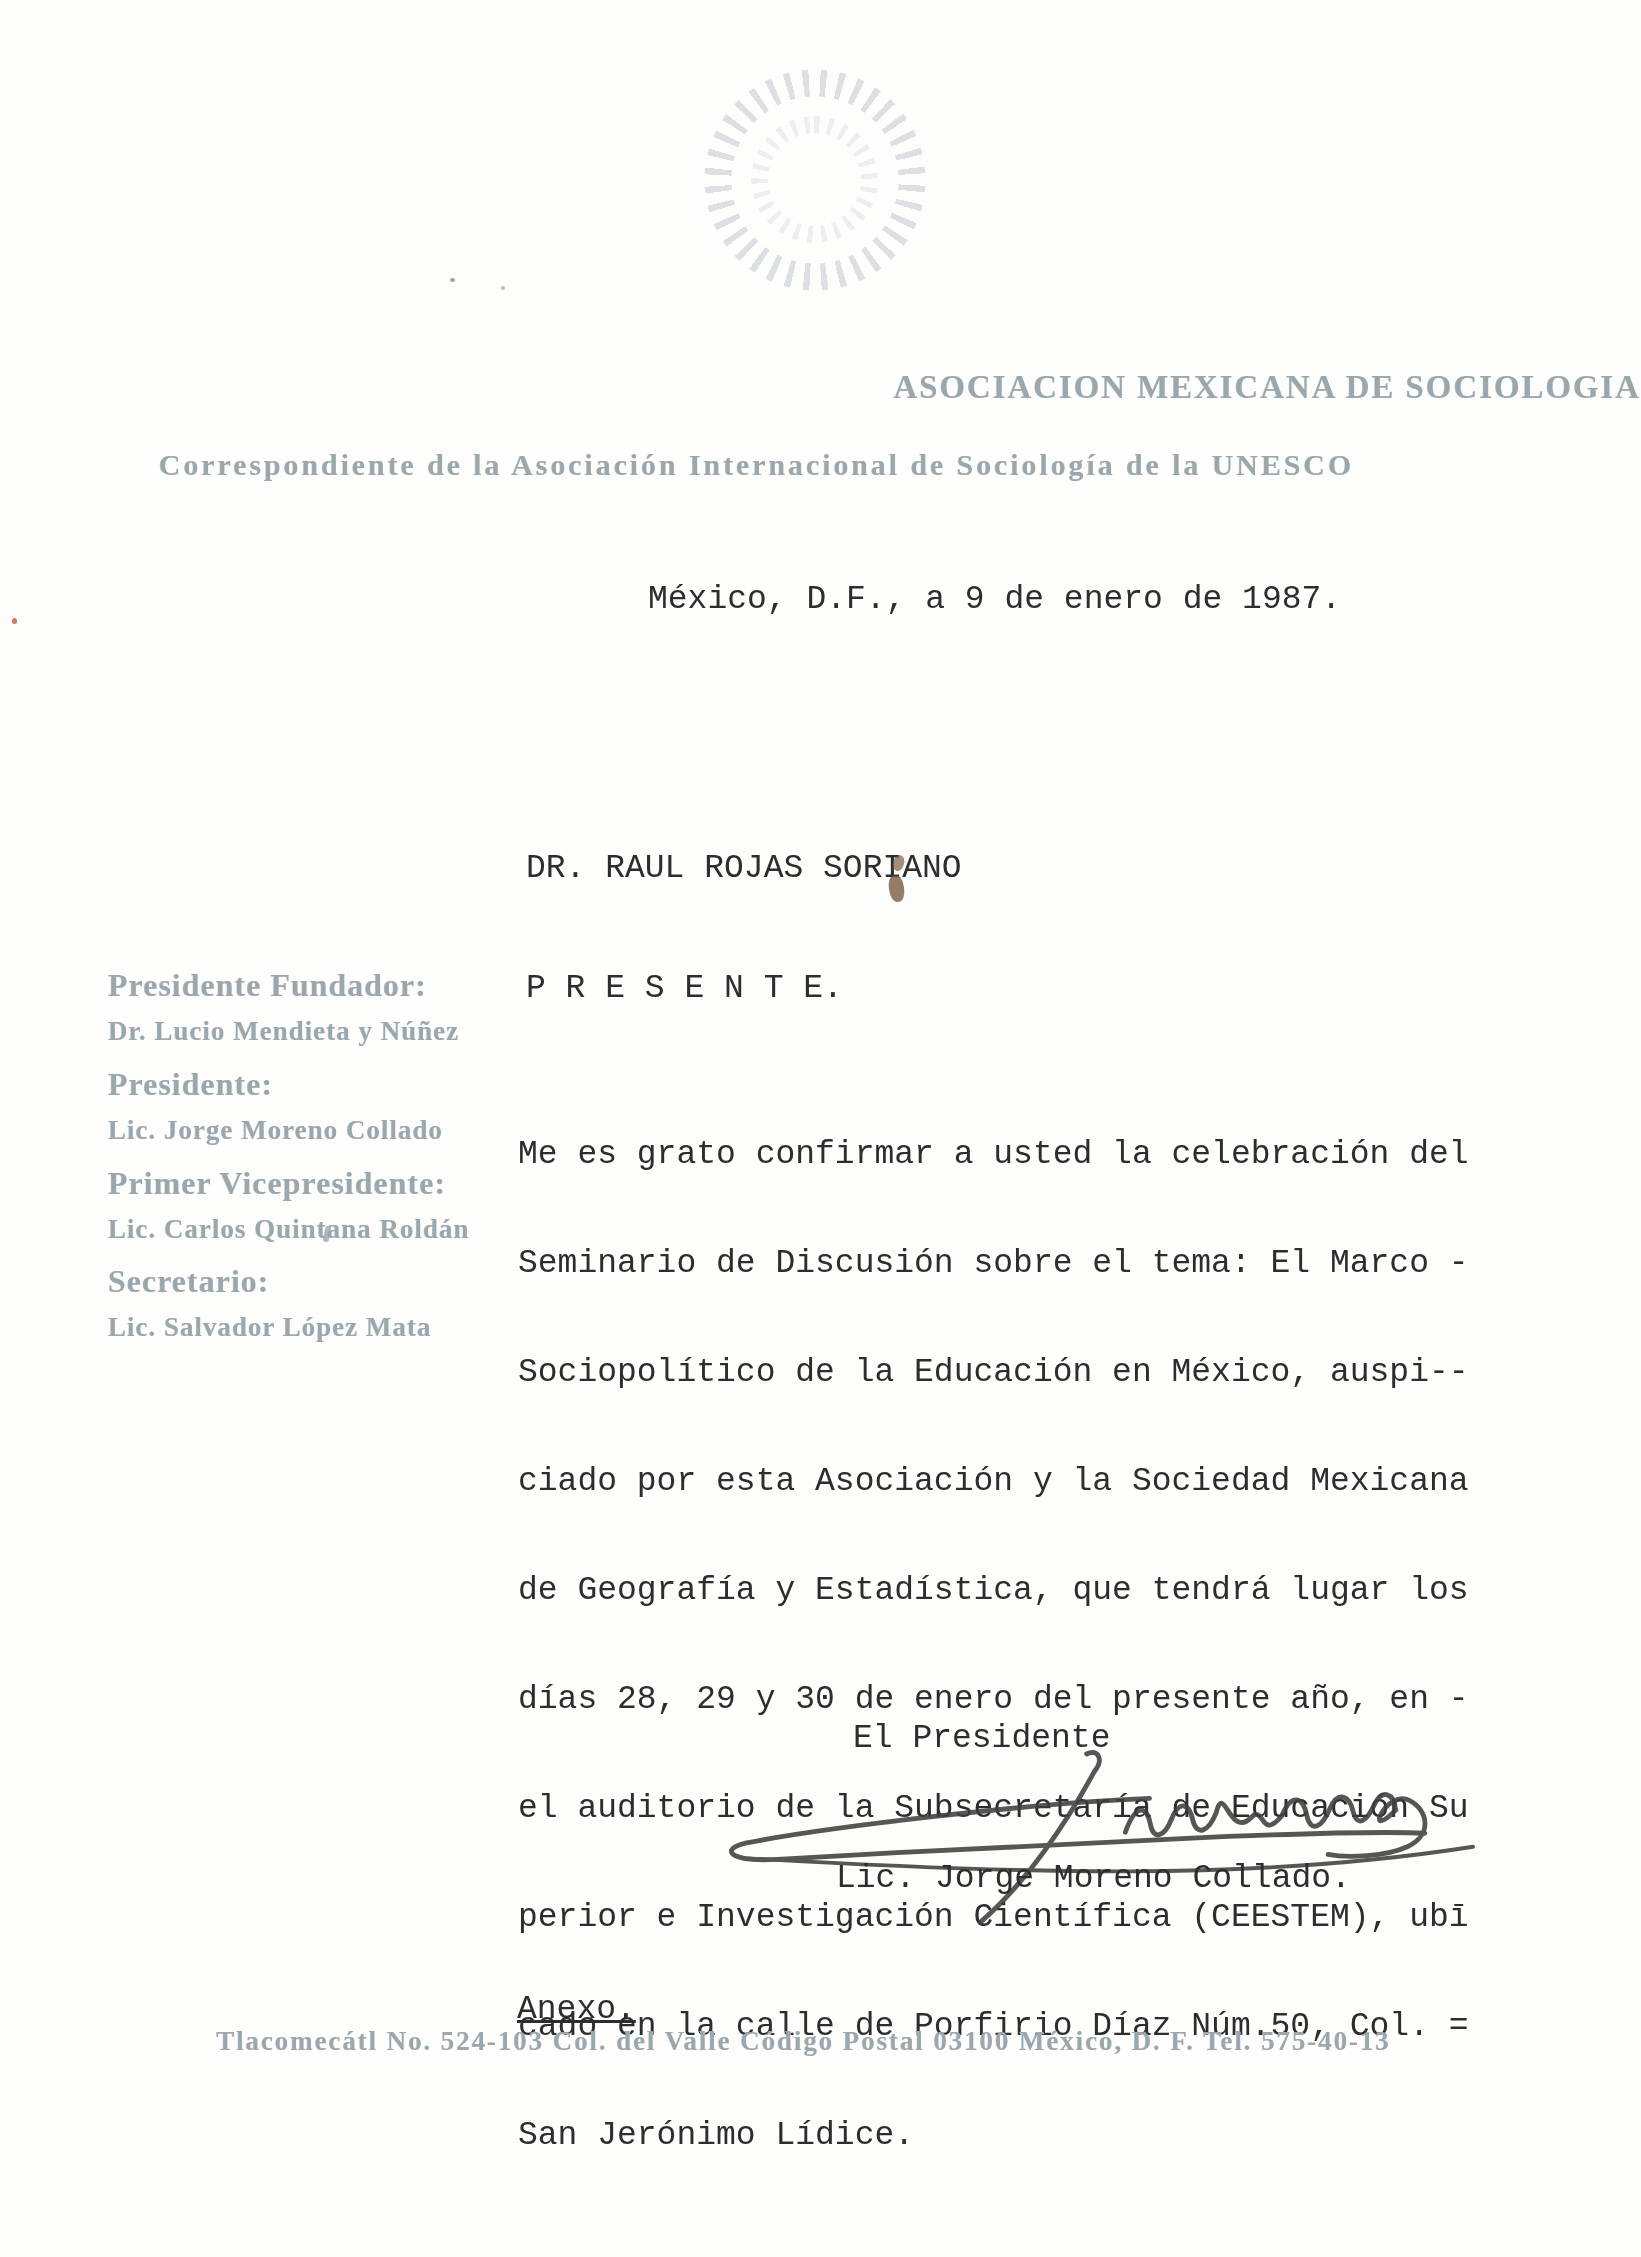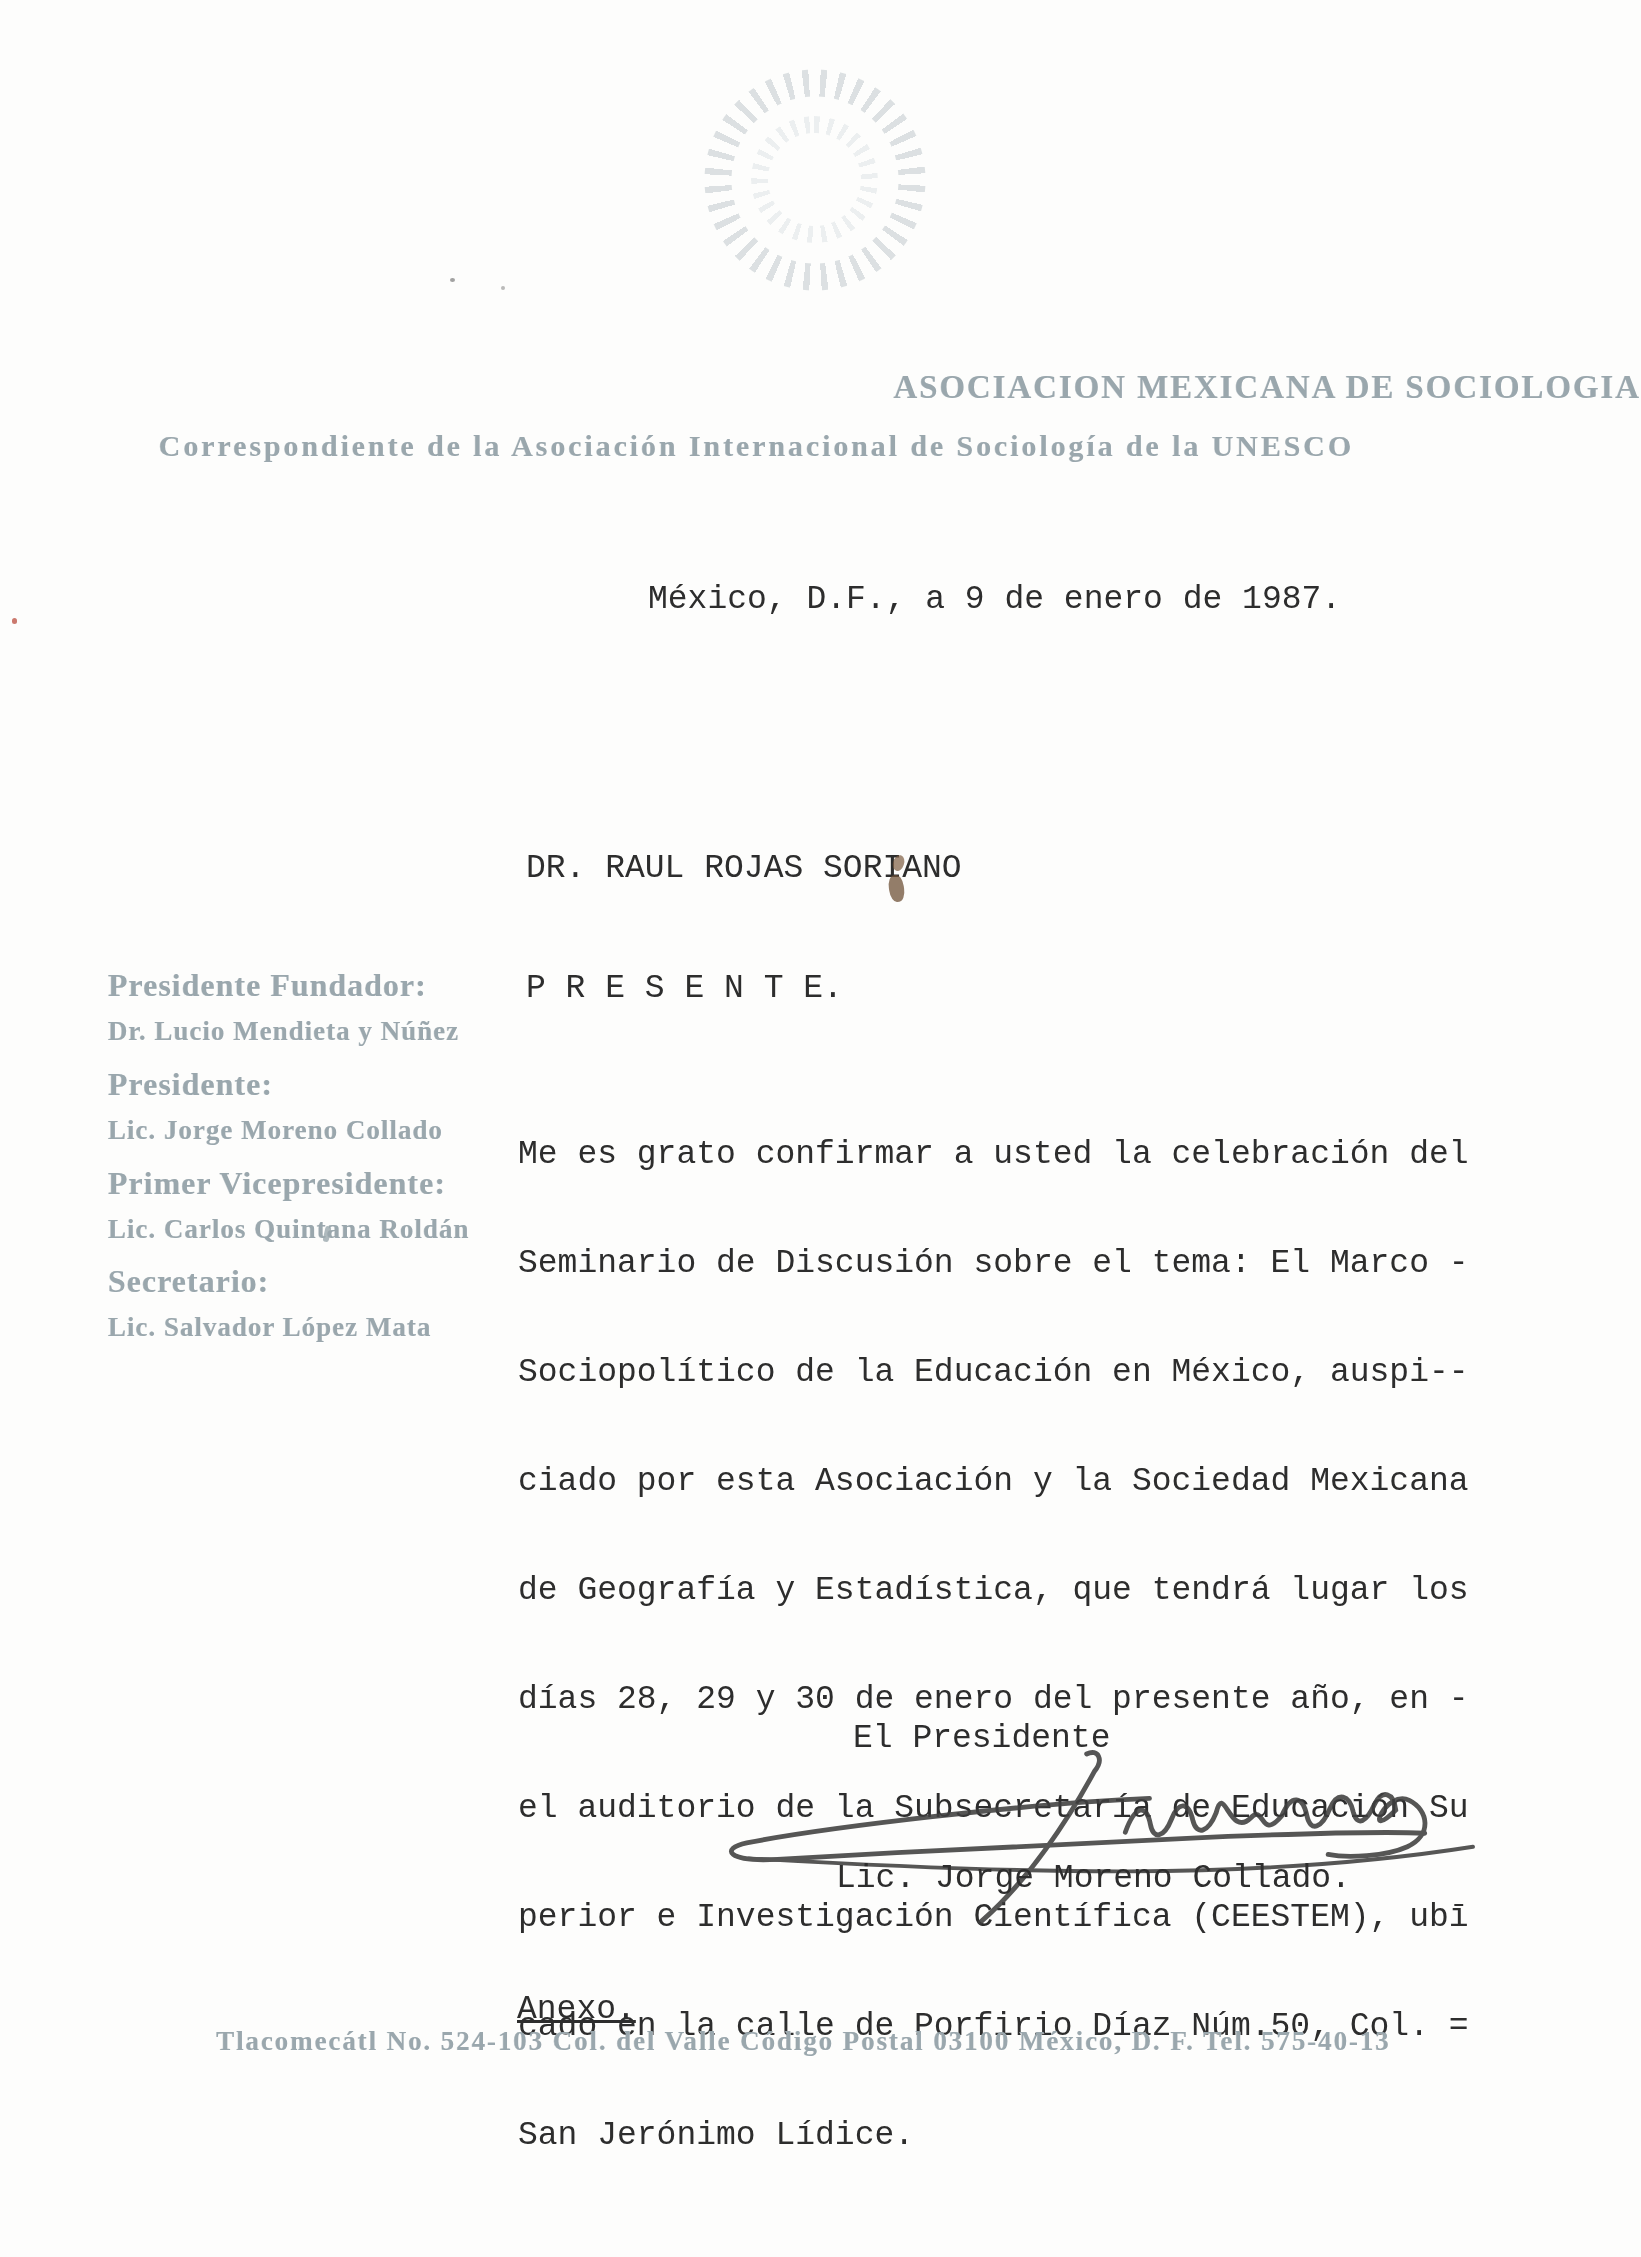--- a/index.html
+++ b/index.html
@@ -30,21 +30,21 @@
     background:repeating-conic-gradient(from 0deg,#e6eaeb 0deg 5deg,transparent 5deg 14deg);
     -webkit-mask:radial-gradient(circle,transparent 0 46px,#000 47px 64px,transparent 65px);
     mask:radial-gradient(circle,transparent 0 46px,#000 47px 64px,transparent 65px);
     opacity:.7;
   }
   .org-name{
     position:absolute;left:0;top:369px;width:1641px;margin:0;
     text-align:right;font-size:33px;letter-spacing:1.9px;
   }
   .affiliation{
-    position:absolute;left:0;top:429px;width:1513px;
+    position:absolute;left:0;top:448px;width:1513px;
     text-align:center;font-size:30px;letter-spacing:2.9px;
   }
   
   .dateline{position:absolute;left:648px;top:581px;}
   .recipient{position:absolute;left:526px;top:769px;line-height:40px;}
   
   .officers{position:absolute;left:108px;top:962px;width:425px;}
   .off-group{margin-bottom:6.8px;}
   .off-line{line-height:46px;}
   .off-title{font-size:32px;letter-spacing:1px;}

